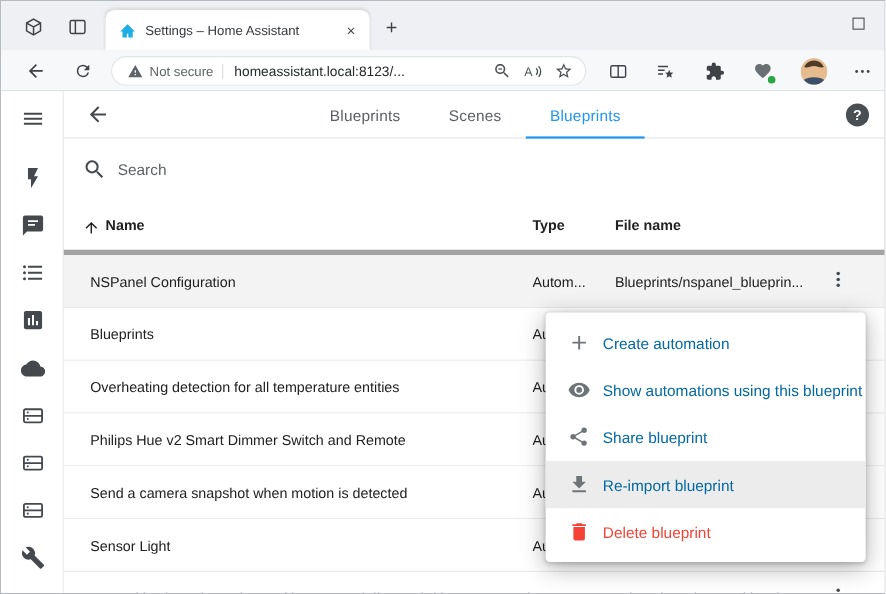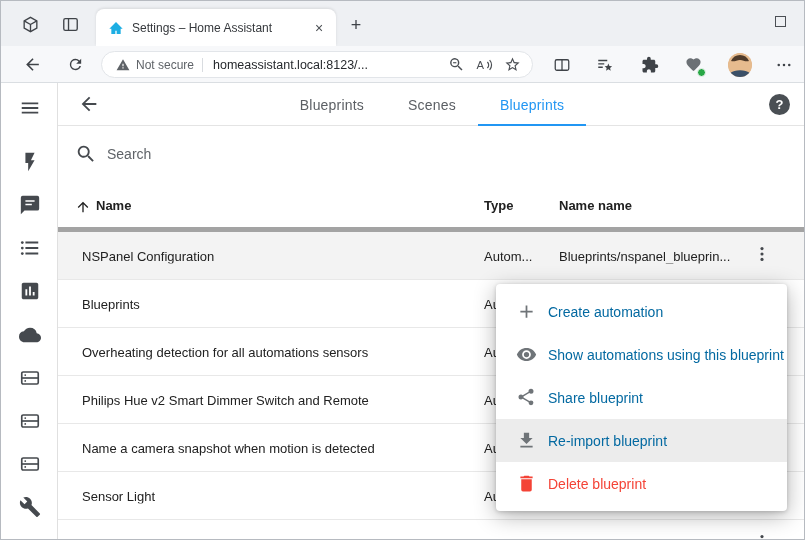--- a/index.html
+++ b/index.html
@@ -276,21 +276,21 @@
     </div>
 
     <div class="thead">
       <span class="sort-arrow">
         <svg width="16" height="16" viewBox="0 0 24 24" fill="currentColor">
             <path d="M13 20h-2V8l-5.5 5.5-1.42-1.42L12 4.16l7.92 7.92-1.42 1.42L13 8v12z"></path>
           </svg>
       </span>
       <span class="col col-name">Name</span>
       <span class="col col-type">Type</span>
-      <span class="col col-file">Name name</span>
+      <span class="col col-file">File name</span>
     </div>
 
     <div class="tbody">
       <div class="row selected">
         <span class="cell cell-name">NSPanel Configuration</span>
         <span class="cell cell-type">Autom...</span>
         <span class="cell cell-file">Blueprints/nspanel_blueprin...</span>
         <span class="kebab">
             <svg width="20" height="20" viewBox="0 0 24 24" fill="currentColor">
               <circle cx="12" cy="5.5" r="1.9"></circle>
@@ -305,21 +305,21 @@
         <span class="cell cell-file"></span>
         <span class="kebab">
             <svg width="20" height="20" viewBox="0 0 24 24" fill="currentColor">
               <circle cx="12" cy="5.5" r="1.9"></circle>
               <circle cx="12" cy="12" r="1.9"></circle>
               <circle cx="12" cy="18.5" r="1.9"></circle>
             </svg>
           </span>
       </div>
       <div class="row">
-        <span class="cell cell-name">Overheating detection for all automations sensors</span>
+        <span class="cell cell-name">Overheating detection for all temperature entities</span>
         <span class="cell cell-type">Autom...</span>
         <span class="cell cell-file"></span>
         <span class="kebab">
             <svg width="20" height="20" viewBox="0 0 24 24" fill="currentColor">
               <circle cx="12" cy="5.5" r="1.9"></circle>
               <circle cx="12" cy="12" r="1.9"></circle>
               <circle cx="12" cy="18.5" r="1.9"></circle>
             </svg>
           </span>
       </div>
@@ -329,21 +329,21 @@
         <span class="cell cell-file"></span>
         <span class="kebab">
             <svg width="20" height="20" viewBox="0 0 24 24" fill="currentColor">
               <circle cx="12" cy="5.5" r="1.9"></circle>
               <circle cx="12" cy="12" r="1.9"></circle>
               <circle cx="12" cy="18.5" r="1.9"></circle>
             </svg>
           </span>
       </div>
       <div class="row">
-        <span class="cell cell-name">Name a camera snapshot when motion is detected</span>
+        <span class="cell cell-name">Send a camera snapshot when motion is detected</span>
         <span class="cell cell-type">Autom...</span>
         <span class="cell cell-file"></span>
         <span class="kebab">
             <svg width="20" height="20" viewBox="0 0 24 24" fill="currentColor">
               <circle cx="12" cy="5.5" r="1.9"></circle>
               <circle cx="12" cy="12" r="1.9"></circle>
               <circle cx="12" cy="18.5" r="1.9"></circle>
             </svg>
           </span>
       </div>

